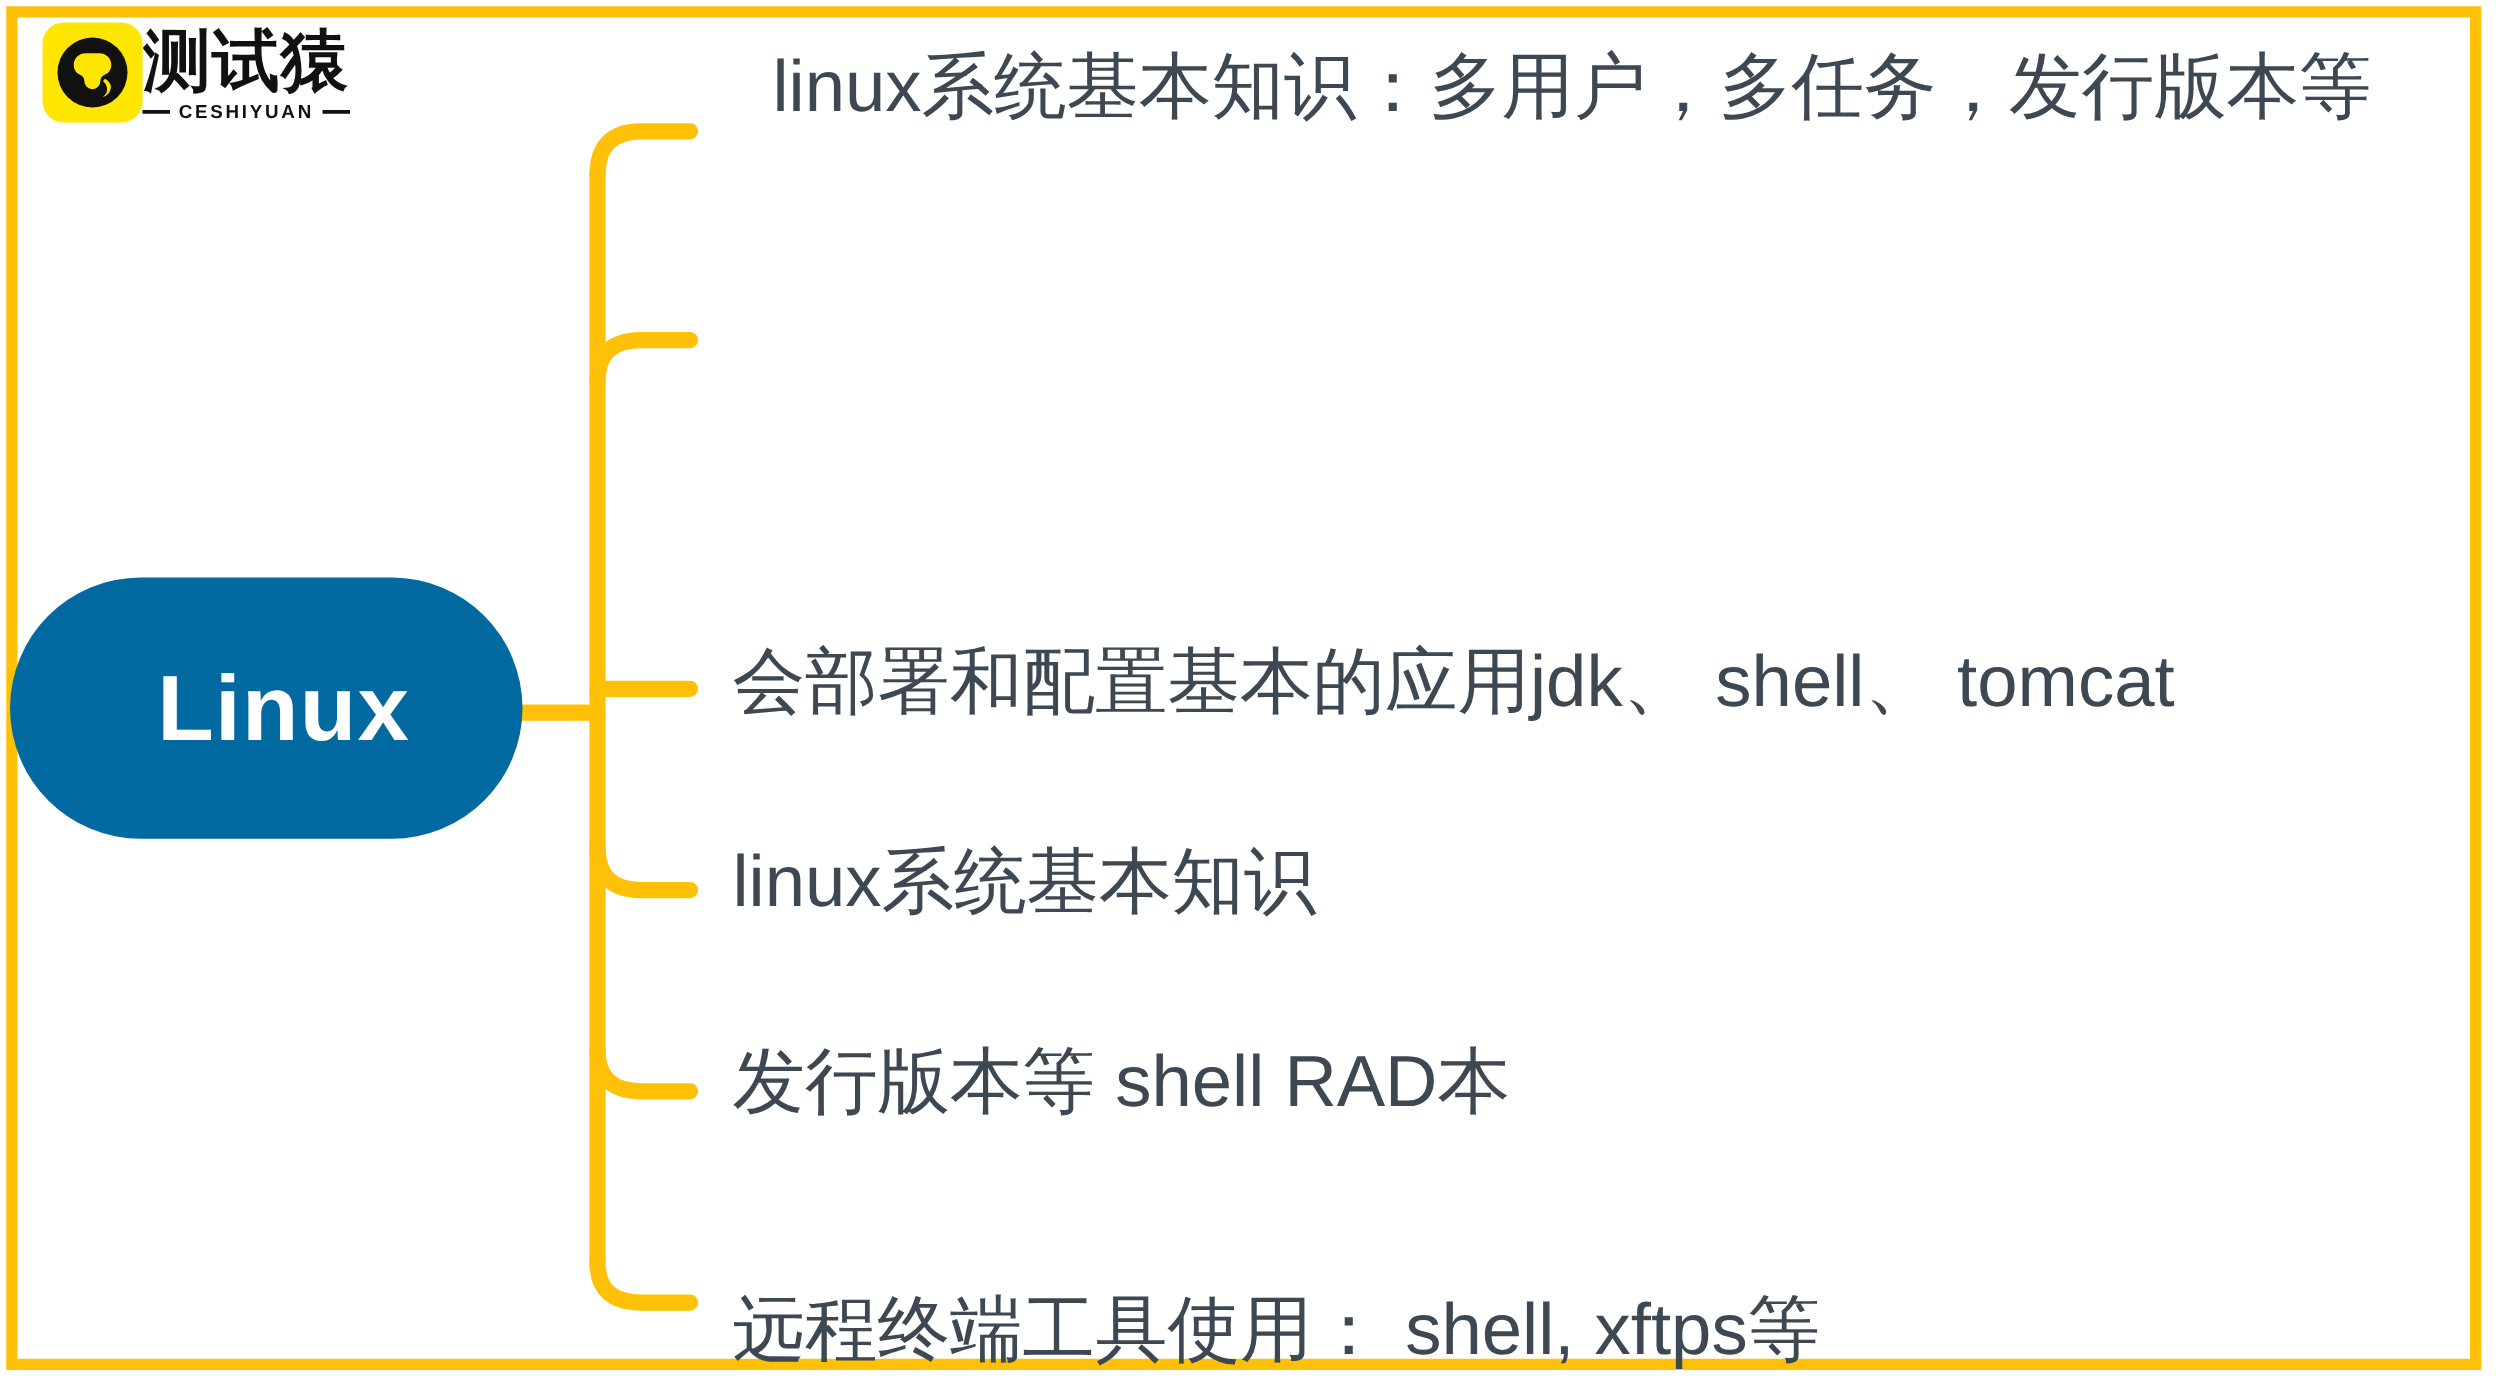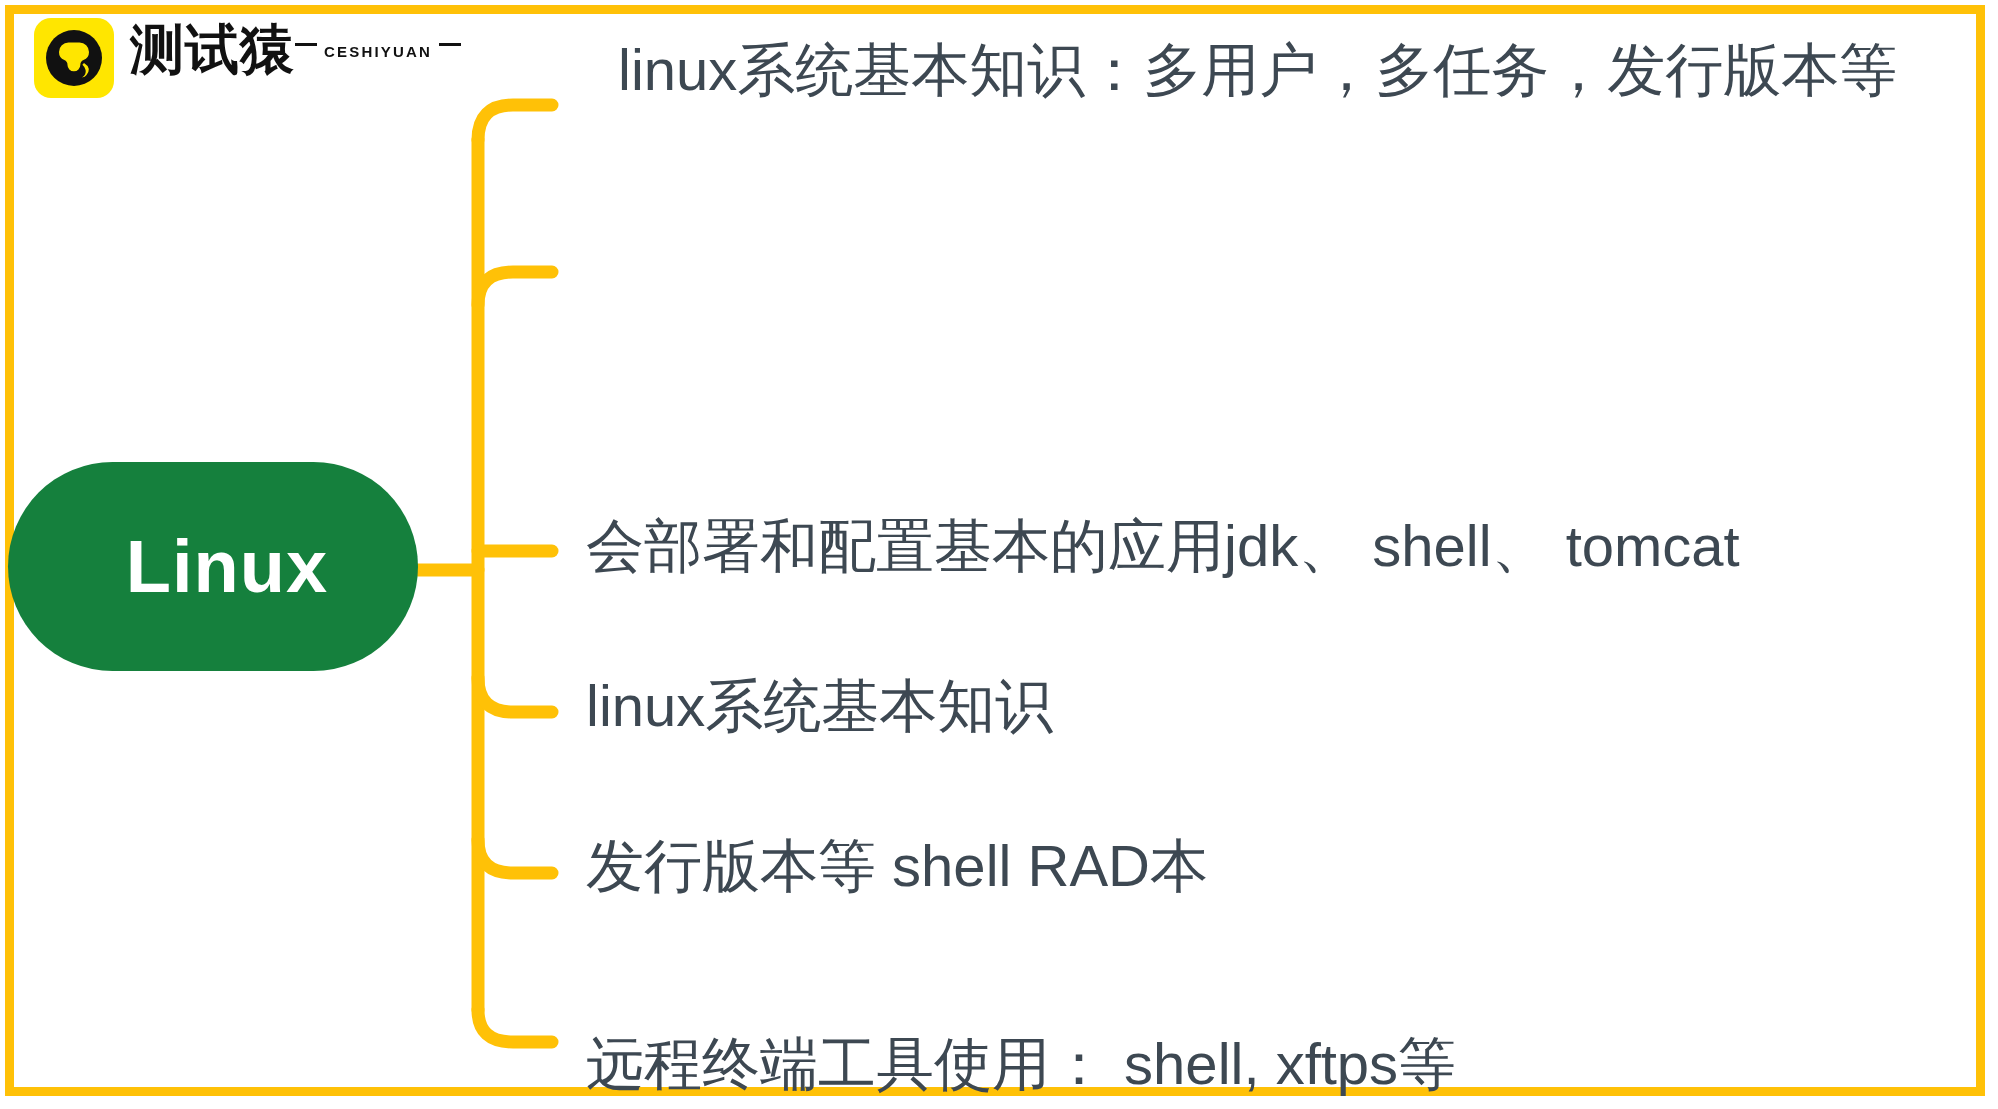--- a/index.html
+++ b/index.html
@@ -45,39 +45,38 @@
     width: 80px;
     height: 80px;
     border-radius: 17px;
     background: #ffe600;
     display: flex;
     align-items: center;
     justify-content: center;
     flex: 0 0 auto;
   }
   .logo-wordmark {
-    margin-left: 16px;
-    display: flex;
-    flex-direction: row;
+    display: flex;
+    flex-direction: column;
     align-items: center;
     padding-top: 4px;
   }
   .logo-cn {
     font-family: "Liberation Sans", "DejaVu Sans", sans-serif;
     font-size: 54px;
     font-weight: bold;
     line-height: 1.02;
     color: #111111;
     letter-spacing: 1px;
     white-space: nowrap;
   }
   .logo-sub {
     margin-top: 4px;
     display: flex;
-    align-items: flex-start;
+    align-items: center;
     gap: 7px;
     white-space: nowrap;
   }
   .logo-sub .rule {
     display: block;
     width: 22px;
     height: 3px;
     background: #111111;
   }
   .logo-sub .txt {
@@ -87,21 +86,21 @@
     color: #111111;
   }
 
   
   .root-node {
     position: absolute;
     left: 8px;
     top: 462px;
     width: 410px;
     height: 209px;
-    background: #15803d;
+    background: #0369a1;
     border-radius: 105px;
     display: flex;
     align-items: center;
     justify-content: center;
     z-index: 6;
   }
   .root-label {
     color: #ffffff;
     font-size: 74px;
     font-weight: bold;

